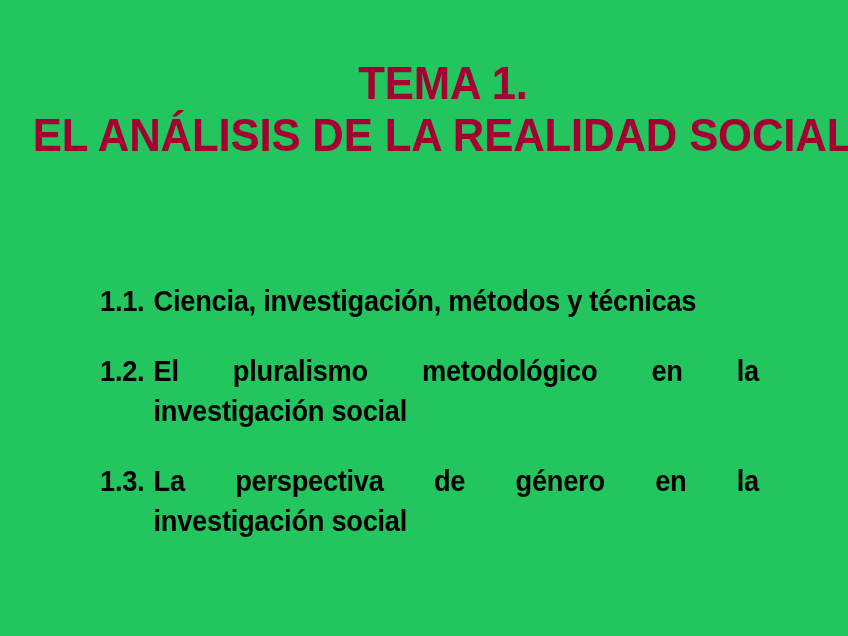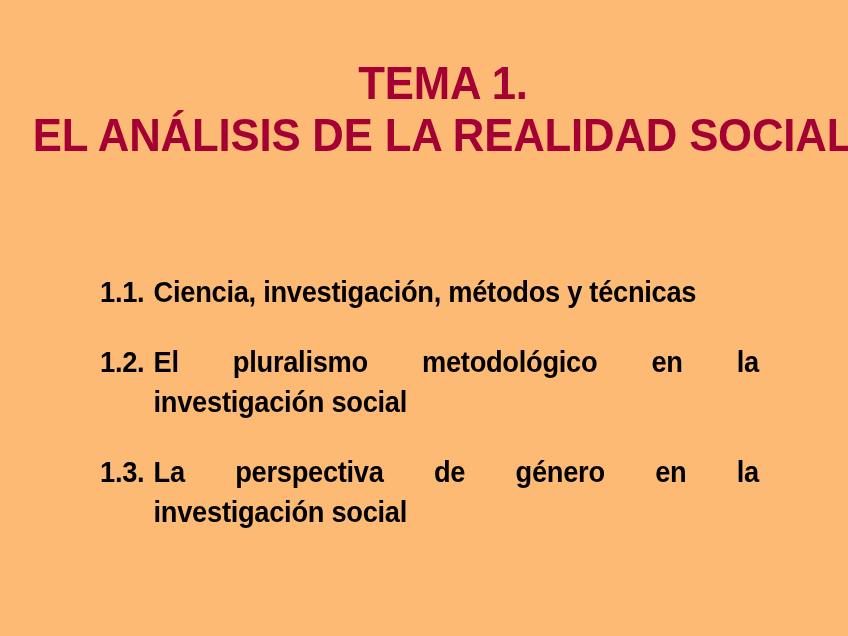--- a/index.html
+++ b/index.html
@@ -39,21 +39,21 @@
     letter-spacing: -0.2px;
     transform: scaleX(0.93);
     transform-origin: center center;
     white-space: nowrap;
   }
 
   
   .outline {
     position: absolute;
     left: 100px;
-    top: 272px;
+    top: 281px;
     width: 701px;
   }
 
   .outline-item {
     position: relative;
     color: #000000;
     font-family: "Liberation Sans", "DejaVu Sans", sans-serif;
     font-weight: bold;
     font-size: 29px;
     line-height: 40px;
@@ -93,21 +93,21 @@
     text-align-last: justify;
   }
   .item-text.justified > .jline.last {
     text-align: left;
     text-align-last: left;
   }
 </style>
 </head>
 <body>
 
-<div class="slide" style="background: #fdba74;">
+<div class="slide" style="background: #22c55e;">
 
   <div class="title-block">
     <span class="title-line" style="color: rgb(165, 0, 52);">TEMA 1.</span>
     <span class="title-line" style="color: rgb(165, 0, 52);">EL ANÁLISIS DE LA REALIDAD SOCIAL</span>
   </div>
 
   <div class="outline">
 
     <div class="outline-item" style="color: rgb(0, 0, 0);">
       <span class="item-number">1.1.</span>

